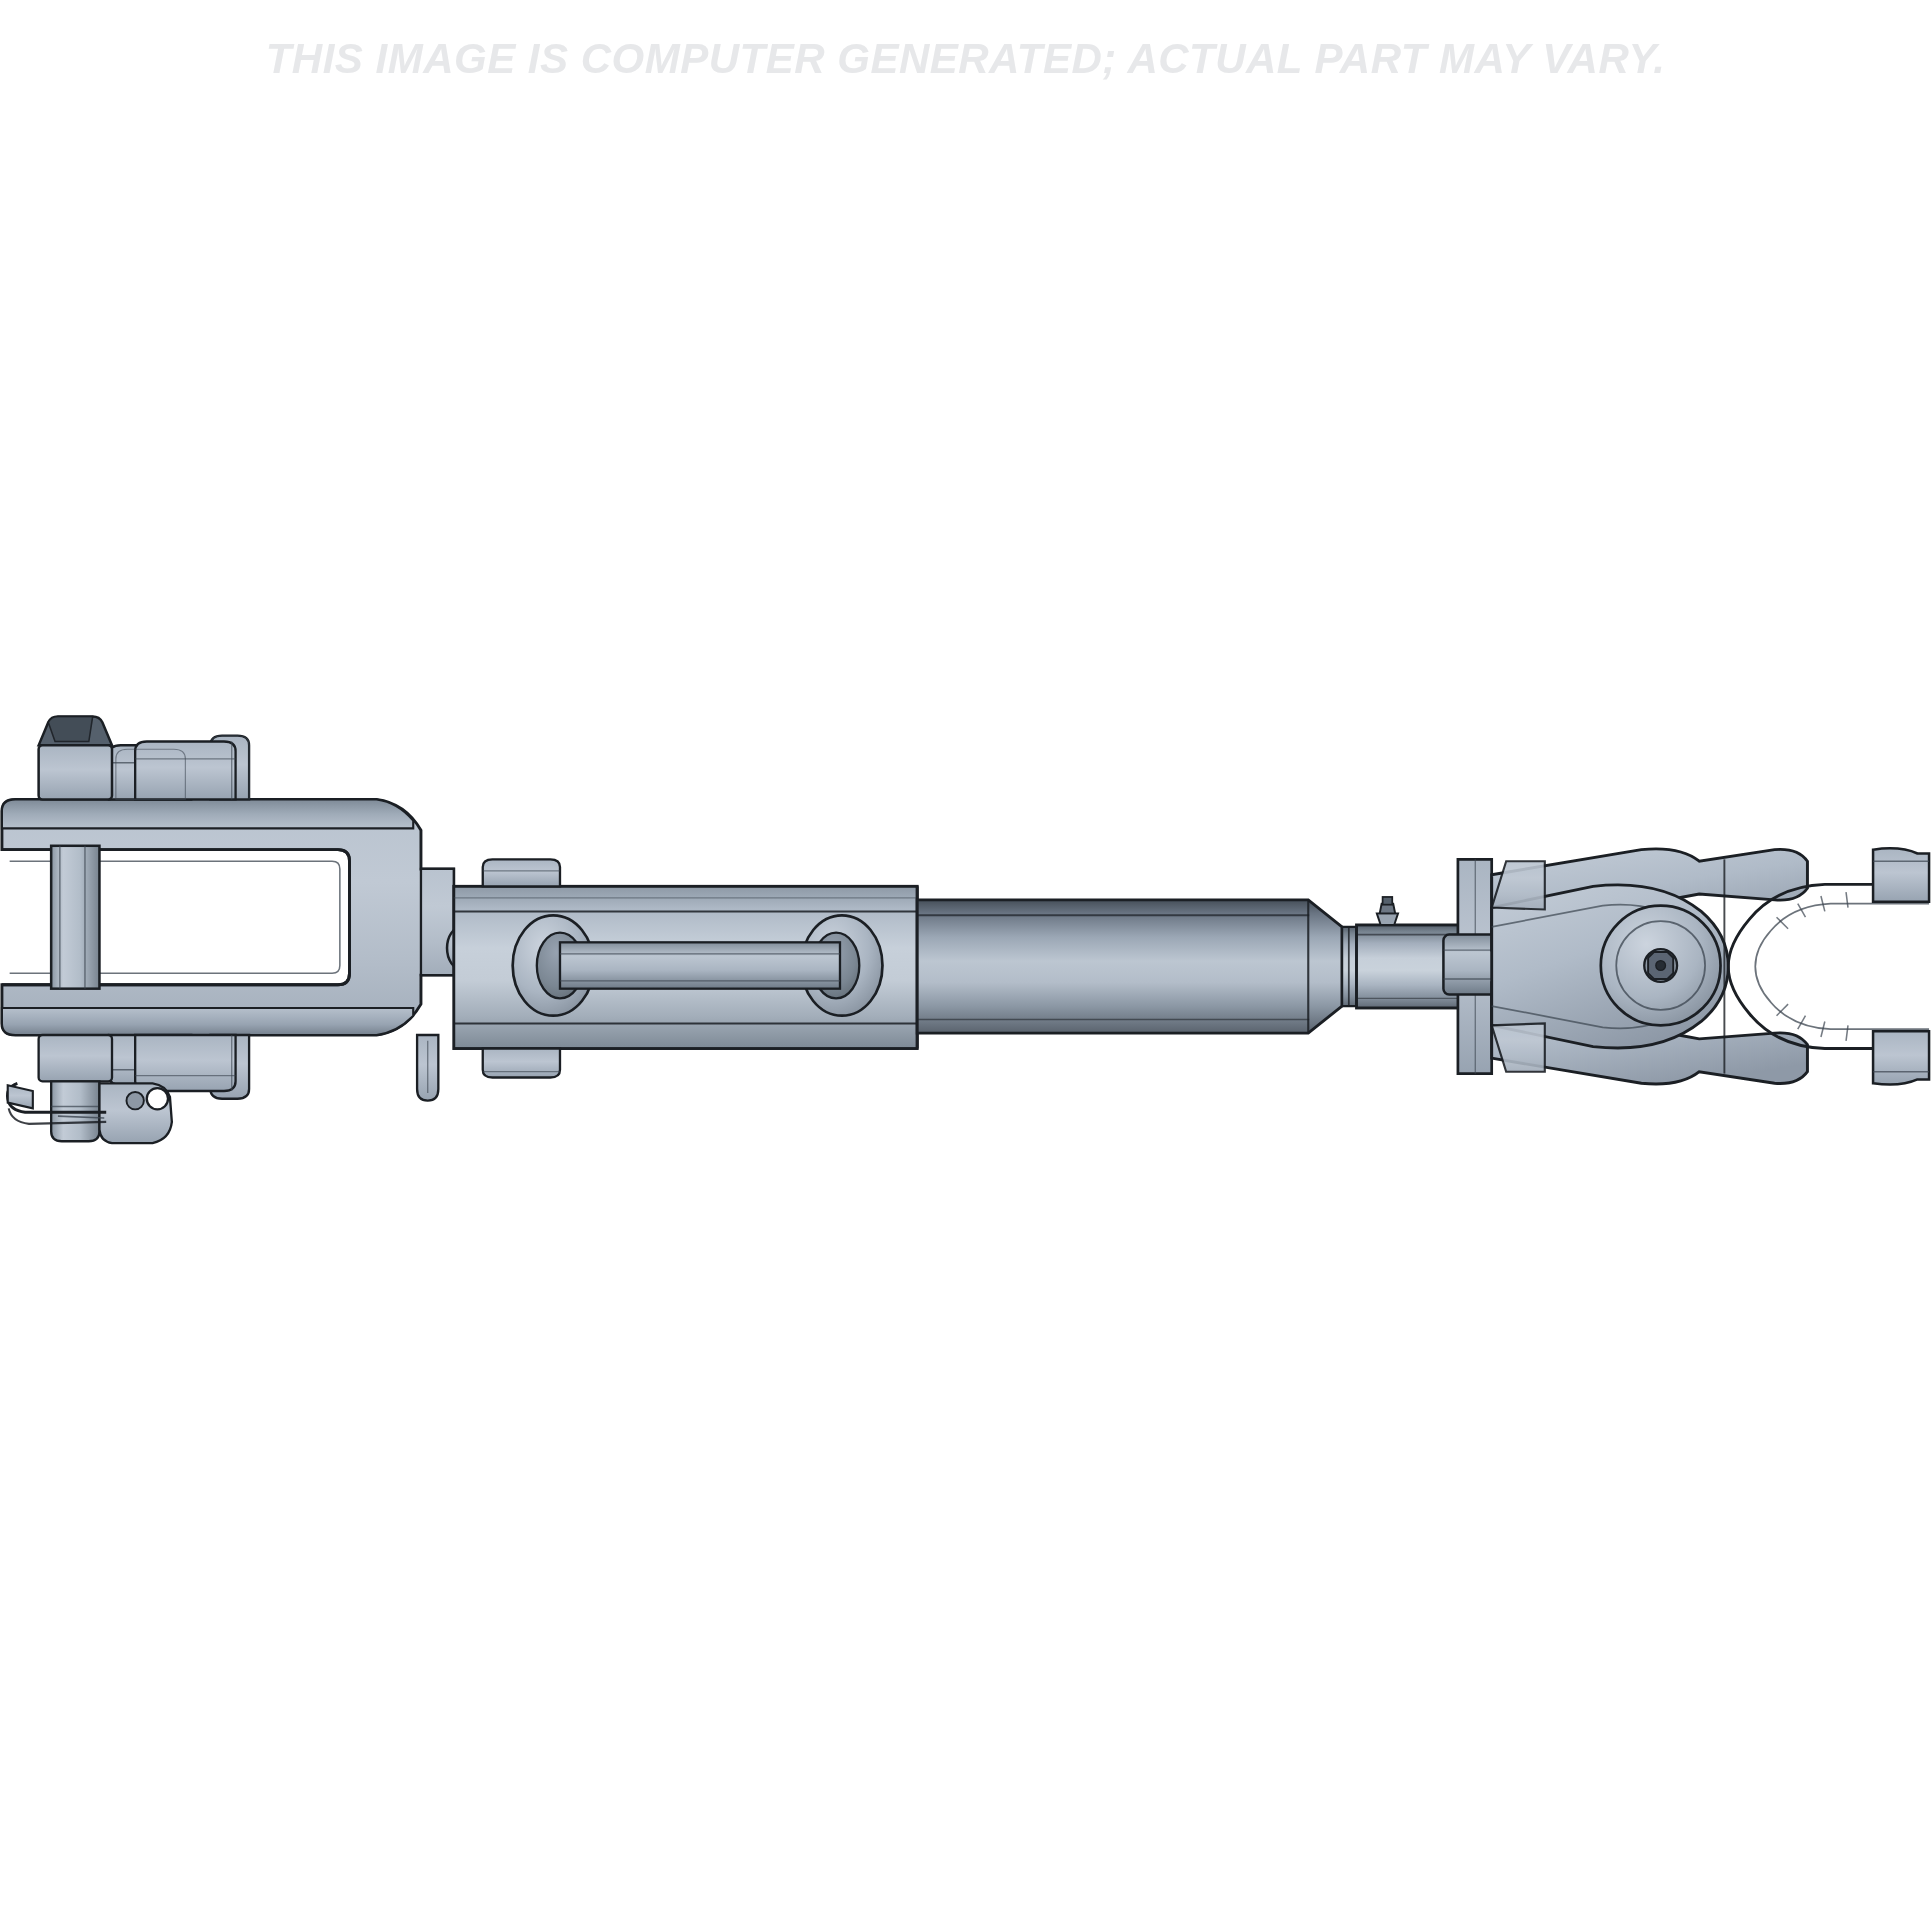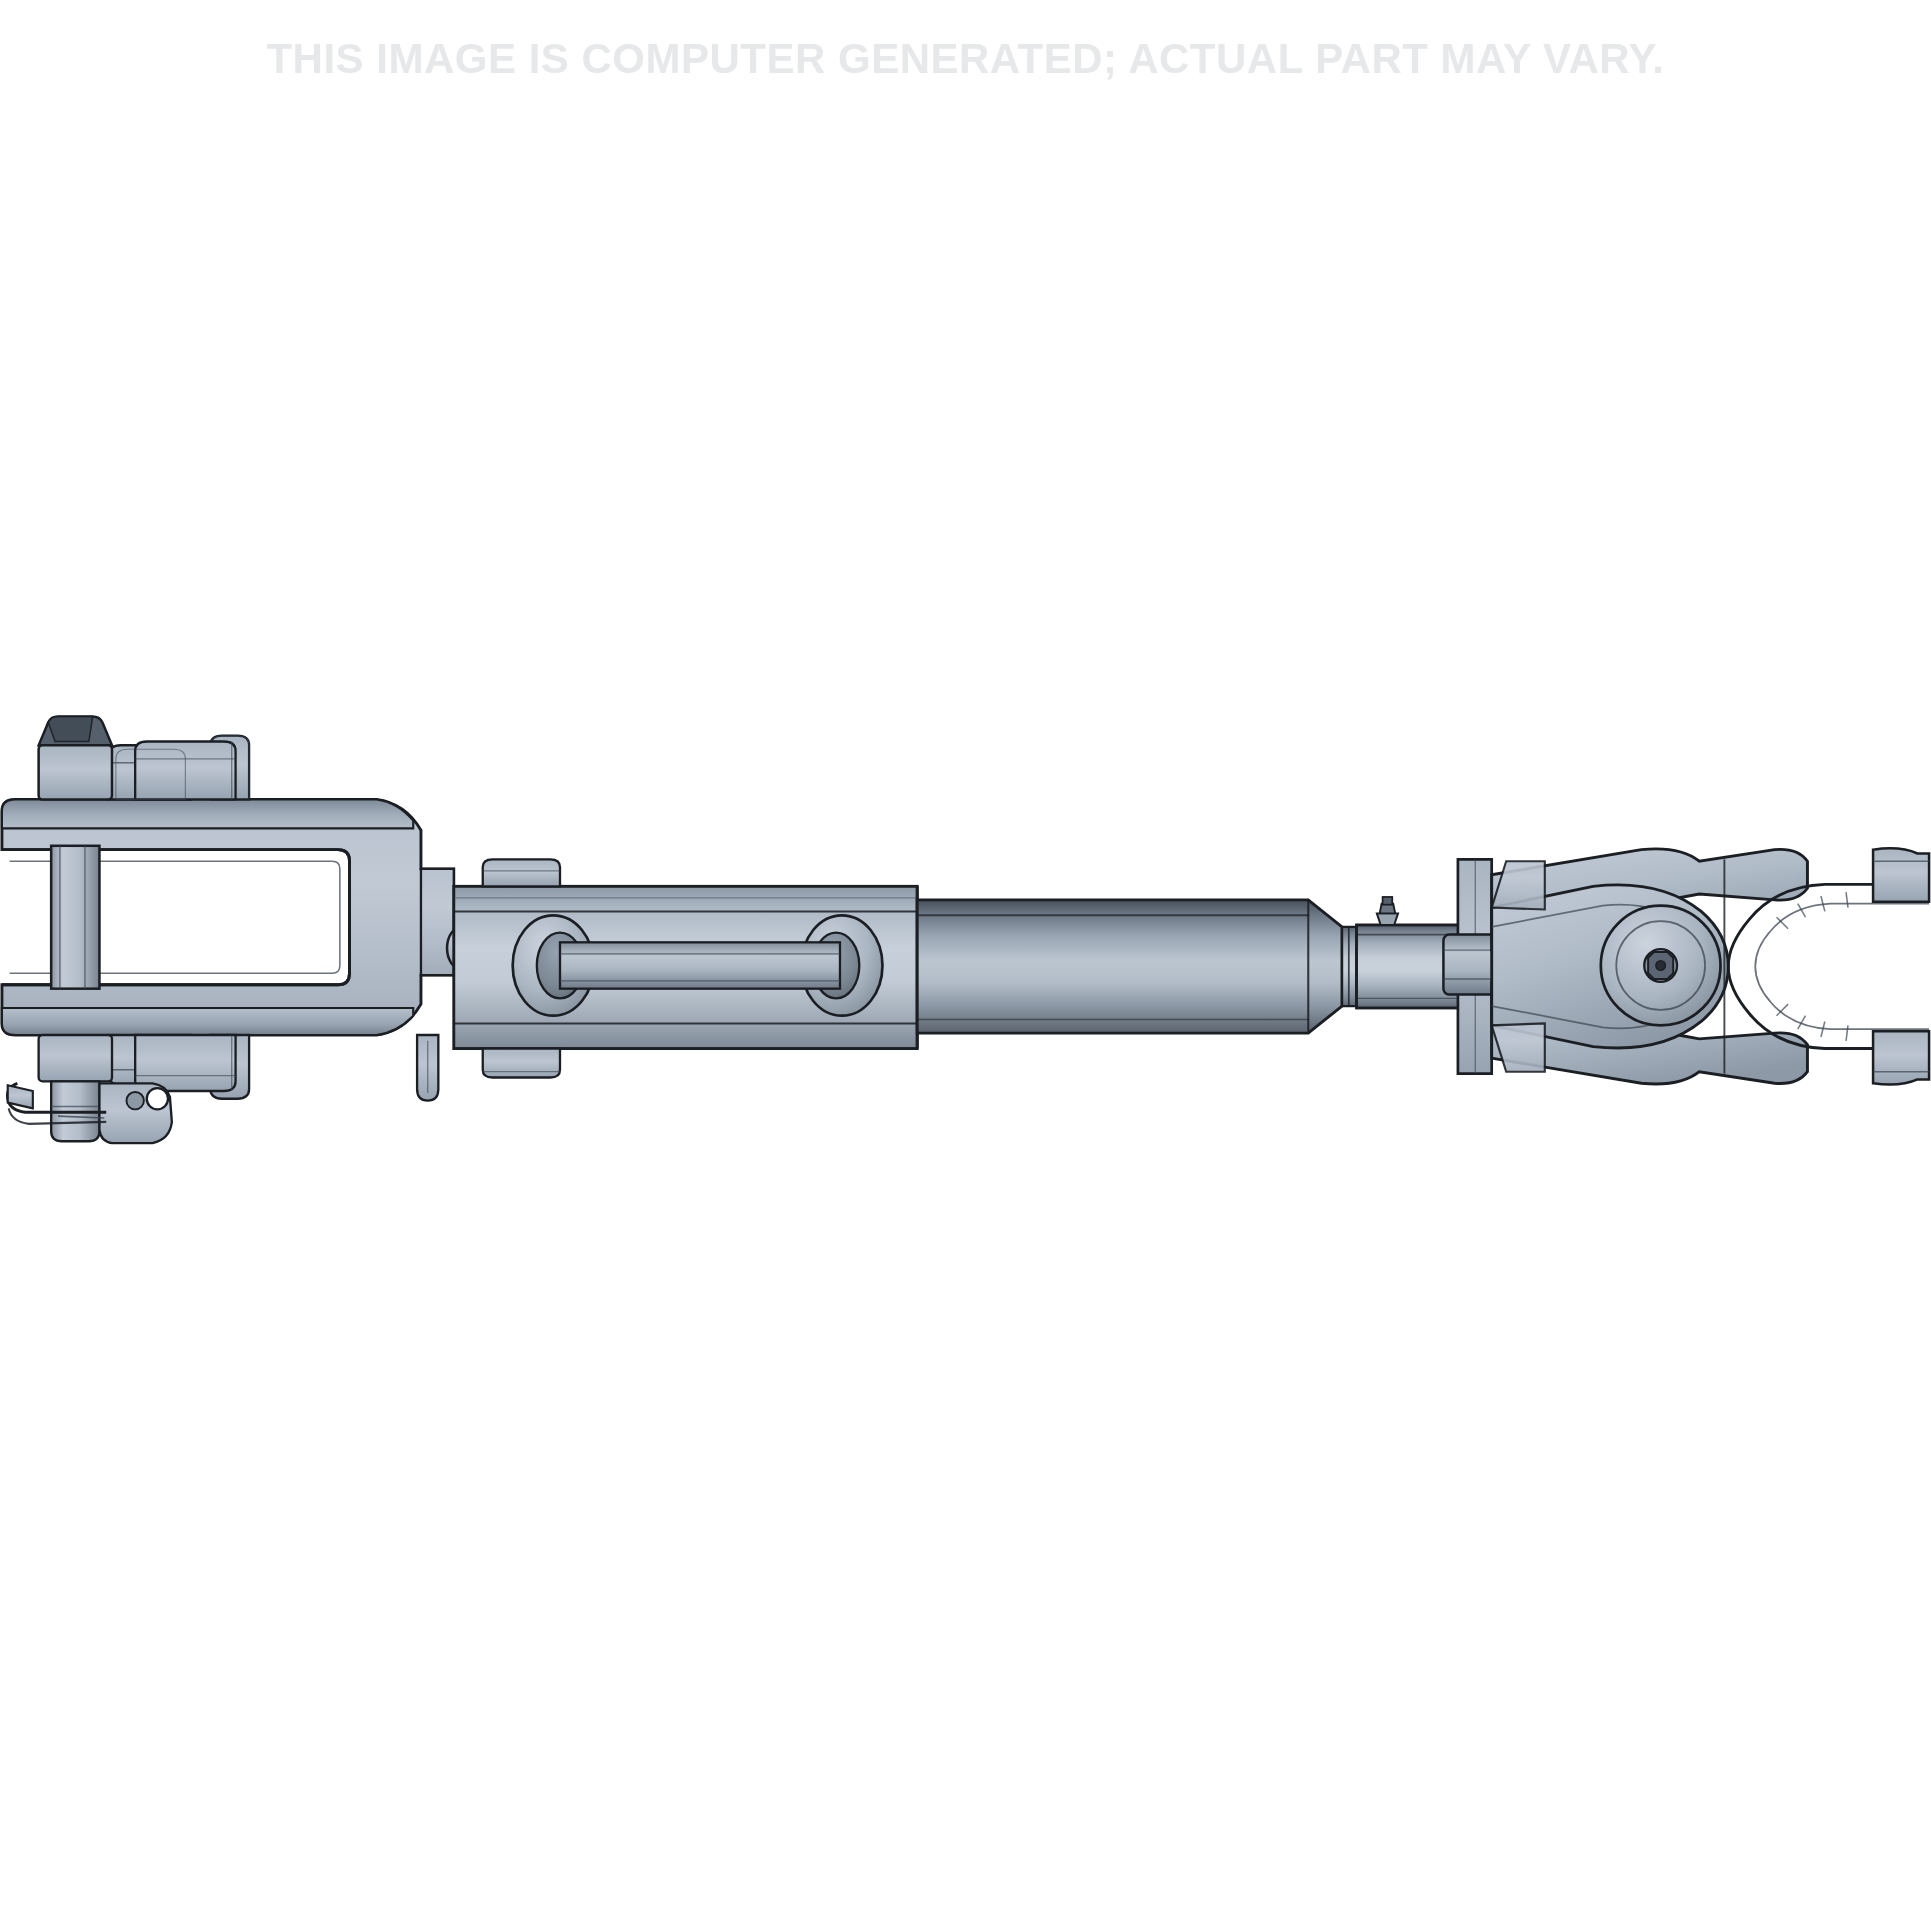--- a/index.html
+++ b/index.html
@@ -46,21 +46,21 @@
     left: 0;
     top: 0;
     width: 1931px;
     height: 1931px;
     display: block;
   }
 </style>
 </head>
 <body>
 
-<div id="stage" style="background: rgb(255, 255, 255);">
+<div id="stage" style="background: rgb(255, 255, 255); font-style: italic;">
 
   <div class="watermark" style="color: rgb(231, 232, 234);">THIS IMAGE IS COMPUTER GENERATED; ACTUAL PART MAY VARY.</div>
 
   <svg id="part-svg" viewBox="0 0 2000 2000" xmlns="http://www.w3.org/2000/svg" shape-rendering="geometricPrecision">
     <defs>
 
       <linearGradient id="cylShade" x1="0" y1="0" x2="0" y2="1">
         <stop offset="0%" stop-color="#56606c"></stop>
         <stop offset="8%" stop-color="#77838f"></stop>
         <stop offset="22%" stop-color="#a3aebc"></stop>

